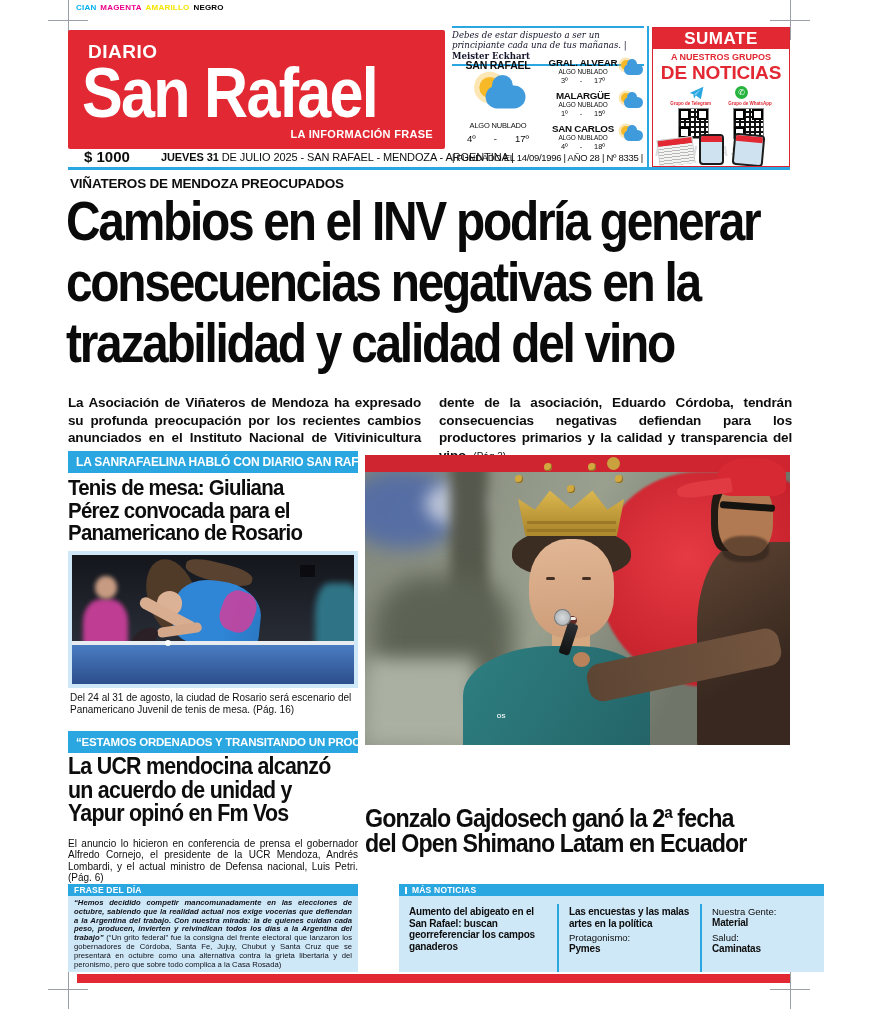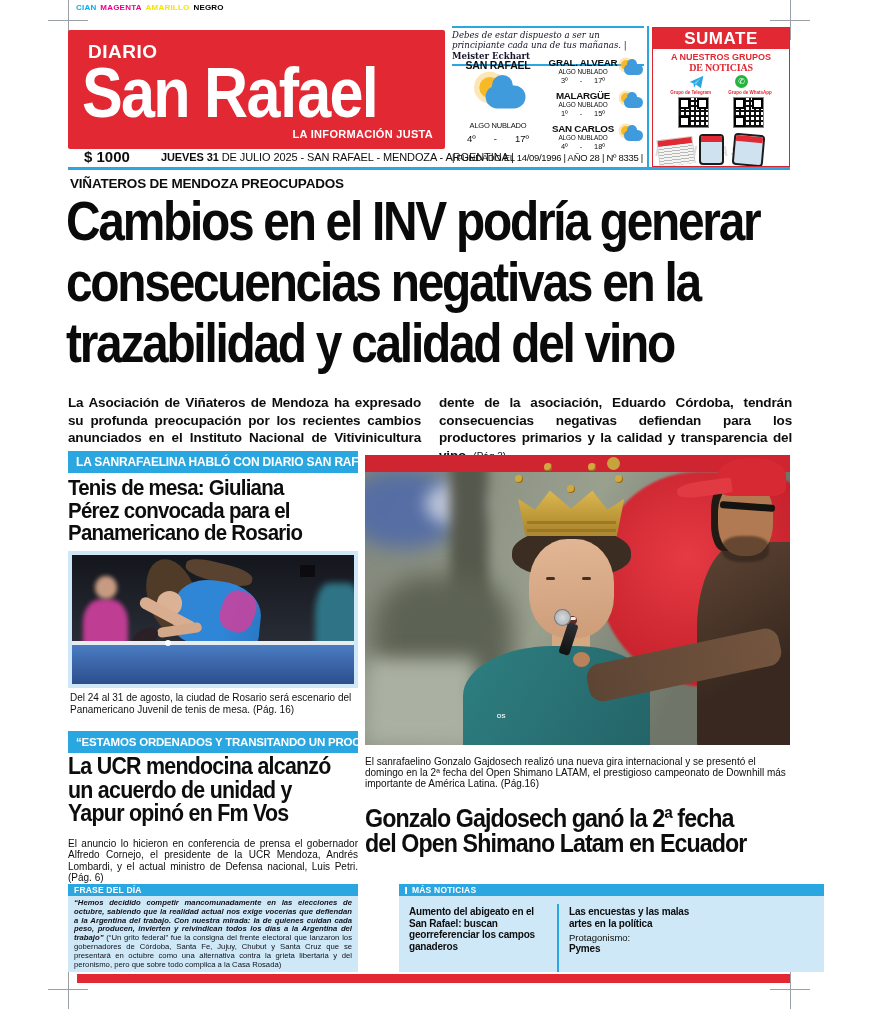--- a/index.html
+++ b/index.html
@@ -53,21 +53,21 @@
               background:#f7b928;box-shadow:0 0 0 2.5px rgba(247,185,40,.35);}
   .wicon .cloud{position:absolute;left:4px;top:4px;width:19px;height:11px;background:#3f9bdc;border-radius:8px;}
   .wicon .cloud::before{content:"";position:absolute;left:3px;top:-5px;width:10px;height:10px;background:#3f9bdc;border-radius:50%;}
   .wicon.big{transform:scale(2.1);transform-origin:8px 0;margin:6px 0 22px 0;}
 
   
   #sumate{position:absolute;left:652px;top:27px;width:138px;height:140px;border:1px solid var(--red);
           background:#fff;text-align:center;overflow:hidden;box-sizing:border-box;}
   .sum-head{height:21px;background:var(--red2);color:#fff;font-weight:bold;font-size:17px;line-height:21px;letter-spacing:.5px;}
   .sum-l1{color:var(--red2);font-weight:bold;font-size:9px;margin-top:3px;}
-  .sum-l2{color:var(--red2);font-weight:bold;font-size:10px;letter-spacing:-.2px;font-family:Liberation Serif, serif;}
+  .sum-l2{color:var(--red2);font-weight:bold;font-size:19px;letter-spacing:-.2px;}
   .sum-icons{position:relative;height:15px;margin-top:2px;}
   .wa{position:absolute;left:82px;top:0;width:13px;height:13px;border-radius:50%;background:#25b43e;
       color:#fff;font-size:8px;line-height:13px;text-align:center;}
   .sum-labels{display:flex;justify-content:space-evenly;font-size:4.5px;color:var(--red2);font-weight:bold;}
   .sum-qrs{display:flex;justify-content:space-evenly;margin-top:2px;}
   .qr{position:relative;width:29px;height:29px;background:#fff;border:1px solid #888;
       background-image:repeating-linear-gradient(0deg,#111 0 2px,transparent 2px 5px),
                        repeating-linear-gradient(90deg,#111 0 2px,transparent 2px 5px);}
   .qr::before,.qr::after{content:"";position:absolute;width:7px;height:7px;border:2px solid #000;background:#fff;}
   .qr::before{left:0;top:0;} .qr::after{right:0;top:0;}
@@ -149,21 +149,21 @@
   <div class="cropmark" style="left:770px;top:0;"></div>
   <div class="cropmark" style="left:48px;top:969px;"></div>
   <div class="cropmark" style="left:770px;top:969px;"></div>
   <div id="colorbar">
     <span style="color:#00aeef">CIAN</span><span style="color:#ec008c">MAGENTA</span><span style="color:#f5e400">AMARILLO</span><span style="color:#000">NEGRO</span>
   </div>
 
   <div id="masthead">
     <div id="diario">DIARIO</div>
     <div id="brand">San Rafael</div>
-    <div id="tagline">LA INFORMACIÓN JUSTA</div>
+    <div id="tagline">LA INFORMACIÓN FRASE</div>
   </div>
   <div id="price">$ 1000</div>
   <div id="dateline">
     <b>JUEVES 31</b><span> DE JULIO 2025 - SAN RAFAEL - MENDOZA - ARGENTINA  |</span>
   </div>
   <div id="bluerule"></div>
 
   <div id="weather">
     <div id="wquote">
       <span>Debes de estar dispuesto a ser un principiante cada una de tus mañanas. | </span><b>Meister Eckhart</b>
@@ -348,23 +348,20 @@
     <i class="abs" style="left:83%;top:9%;width:13%;height:26%;background:#b27a52;border-radius:42%;z-index:7"></i>
     <i class="abs" style="left:84%;top:28%;width:11%;height:9%;background:rgba(40,30,24,.55);border-radius:40%;filter:blur(1px);z-index:8"></i>
     <i class="abs" style="left:83.5%;top:16.5%;width:13%;height:7px;background:#15130f;border-radius:3px;transform:rotate(4deg);z-index:8"></i>
     <i class="abs" style="left:83%;top:1%;width:16%;height:13%;background:#d62934;border-radius:45% 45% 20% 20%;z-index:8"></i>
     <i class="abs" style="left:73.5%;top:9%;width:13%;height:5%;background:#e23a42;border-radius:40% 10% 10% 40%;transform:rotate(-8deg);z-index:8"></i>
     <i class="abs" style="left:52%;top:66%;width:46%;height:13%;background:linear-gradient(90deg,#5d4534,#74553f);border-radius:14px;transform:rotate(-12deg);z-index:7"></i>
     <i class="abs" style="left:49%;top:68%;width:17px;height:15px;background:#b9825a;border-radius:50%;z-index:8"></i>
     <i class="abs" style="left:46.5%;top:58%;width:11px;height:32px;background:linear-gradient(#2c2f33,#111);border-radius:3px;transform:rotate(18deg);z-index:9"></i>
     <i class="abs" style="left:44.5%;top:53%;width:17px;height:17px;background:radial-gradient(#d8dbdd,#9fa4a8);border-radius:50%;box-shadow:inset 0 0 0 1px #777;z-index:10"></i>
   </div>
-  <div id="cap-dh">
-    <span>El sanrafaelino Gonzalo Gajdosech realizó una nueva gira internacional y se presentó el domingo en la 2ª fecha del Open Shimano LATAM, el prestigioso campeonato de Downhill más importante de América Latina.  </span><span class="pgref">(Pág.16)</span>
-  </div>
   <div id="h-dh">
     <div>Gonzalo Gajdosech ganó la 2ª fecha</div>
     <div>del Open Shimano Latam en Ecuador</div>
   </div>
 
   <div id="frase">
     <div class="box-head">
         <span>FRASE DEL DÍA</span>
       </div>
     <div class="box-body">
@@ -379,17 +376,23 @@
       </div>
     <div class="box-body">
       <div class="ncol ncol1">
         <div class="nbold">Aumento del abigeato en el San Rafael: buscan georreferenciar los campos ganaderos</div>
       </div>
       <div class="ncol ncol2">
         <div class="nbold">Las encuestas y las malas artes en la política</div>
         <div class="nlabel">Protagonismo:</div>
         <div class="nbold">Pymes</div>
       </div>
+      <div class="ncol ncol3">
+        <div class="nlabel" style="margin-top:0">Nuestra Gente:</div>
+        <div class="nbold">Material</div>
+        <div class="nlabel">Salud:</div>
+        <div class="nbold">Caminatas</div>
+      </div>
     </div>
   </div>
 
   <div id="redbar"></div>
 </div>
 
 </body></html>

